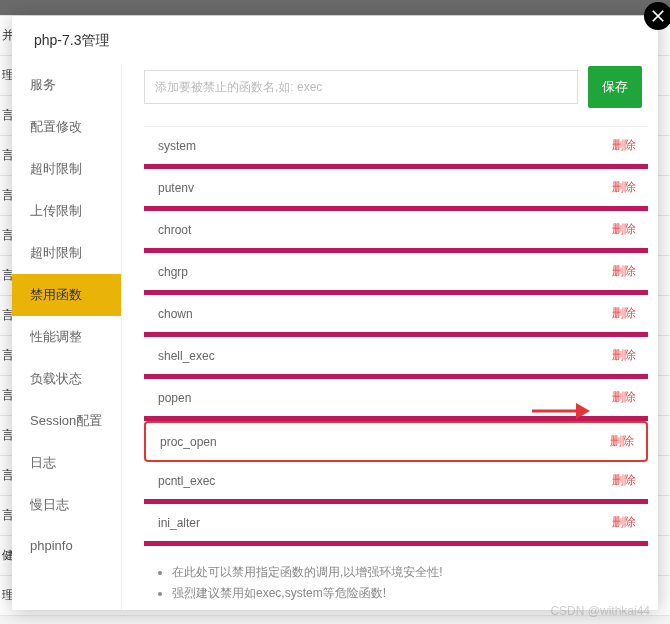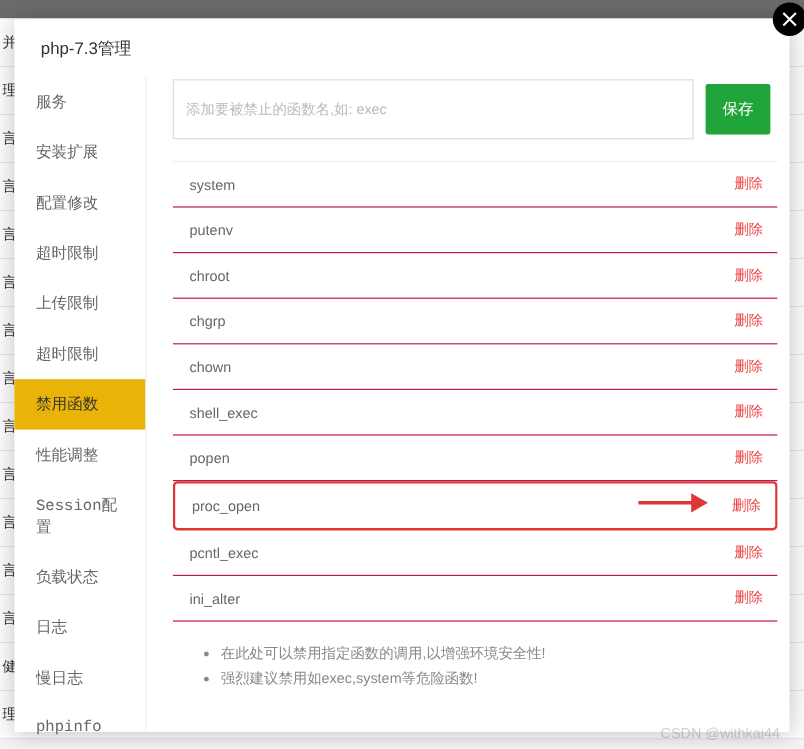--- a/index.html
+++ b/index.html
@@ -5,40 +5,40 @@
 * { margin: 0; padding: 0; box-sizing: border-box; }
 body { font-family: "Microsoft YaHei", Arial, sans-serif; font-size: 13px; background: #f5f5f5; width: 670px; height: 624px; overflow: hidden; position: relative; }
 .bg-items { position: absolute; left: 0; top: 0; width: 670px; }
 .bg-item { height: 40px; border-bottom: 1px solid #e8e8e8; display: flex; align-items: center; padding-left: 2px; color: #333; font-size: 12px; background: #fff; }
 .bg-item:first-child { background: #6b6b6b; height: 16px; }
 .dialog { position: absolute; left: 12px; top: 16px; width: 646px; height: 594px; background: #fff; box-shadow: 0 2px 20px rgba(0,0,0,0.25); }
 .close-btn { position: absolute; right: -14px; top: -14px; width: 28px; height: 28px; background: #000; border-radius: 50%; display: flex; align-items: center; justify-content: center; cursor: pointer; z-index: 10; }
 .close-btn svg { width: 14px; height: 14px; fill: #fff; }
 .dialog-header { padding: 16px 22px 14px; font-size: 14px; color: #333; }
 .dialog-body { display: flex; height: calc(100% - 48px); }
-.sidebar { width: 110px; border-right: 1px solid #f0f0f0; font-family: Liberation Mono, monospace; }
+.sidebar { width: 110px; border-right: 1px solid #f0f0f0; }
 .sidebar-item { padding: 12px 18px; color: #666; cursor: pointer; font-size: 13px; }
 .sidebar-item.active { background: #eab308; color: #333; position: relative; }
 .main { flex: 1; padding: 0 10px 0 22px; display: flex; flex-direction: column; }
 .input-row { display: flex; gap: 10px; padding: 2px 6px 18px 0; align-items: center; }
-.func-input { flex: 1; height: 50px; border: 1px solid #ddd; padding: 0 10px; font-size: 12px; color: #333; outline: none; }
+.func-input { flex: 1; height: 34px; border: 1px solid #ddd; padding: 0 10px; font-size: 12px; color: #333; outline: none; }
 .func-input::placeholder { color: #bbb; }
 .save-btn { background: #20a53a; color: #fff; border: none; height: 42px; padding: 0 14px; cursor: pointer; font-size: 13px; border-radius: 2px; }
 .list-wrap { flex: 1; overflow-y: auto; border-top: 1px solid #eee; position: relative; }
 .list-wrap::-webkit-scrollbar { width: 8px; }
 .list-wrap::-webkit-scrollbar-thumb { background: #bbb; border-radius: 4px; }
 .list-wrap::-webkit-scrollbar-track { background: #f0f0f0; }
-.func-row { display: flex; justify-content: space-between; align-items: center; padding: 10px 12px 10px 14px; border-bottom: 1px solid #be185d; font-size: 12px; color: #666; }
+.func-row { display: flex; justify-content: space-between; align-items: center; padding: 10px 12px 10px 14px; border-bottom: 5px solid #be185d; font-size: 12px; color: #666; }
 .func-row.highlighted { border: 2px solid #e03636; border-radius: 4px; gap: 13px; }
 .func-row .name { color: #666; }
 .func-row .del { color: #ef4444; cursor: pointer; }
 .arrow { position: absolute; right: 58px; top: 272px; pointer-events: none; }
 .arrow svg { width: 60px; height: 24px; }
 .tips { padding: 14px 0 0 14px; color: #888; font-size: 12px; }
-.tips li { list-style: disc; margin: 4px 0 4px 26px; }
+.tips li { list-style: disc; margin: 4px 0 4px 14px; }
 .watermark { position: absolute; right: 20px; bottom: 6px; color: rgba(120,120,120,0.35); font-size: 12px; pointer-events: none; margin-left: 32px; }
 </style>
 </head>
 <body>
 
 <div class="bg-items">
     <div class="bg-item"></div>
     <div class="bg-item">并</div>
     <div class="bg-item">理</div>
     <div class="bg-item">言</div>
@@ -59,29 +59,28 @@
 <div class="dialog">
   <div class="close-btn">
     <svg viewBox="0 0 16 16">
         <path d="M2 2 L14 14 M14 2 L2 14" stroke="#fff" stroke-width="2" fill="none"></path>
       </svg>
   </div>
   <div class="dialog-header">php-7.3管理</div>
   <div class="dialog-body">
     <div class="sidebar">
         <div class="sidebar-item">服务</div>
-        <div class="sidebar-item">安装扩展</div>
         <div class="sidebar-item">配置修改</div>
         <div class="sidebar-item">超时限制</div>
         <div class="sidebar-item">上传限制</div>
         <div class="sidebar-item">超时限制</div>
         <div class="sidebar-item active">禁用函数</div>
         <div class="sidebar-item">性能调整</div>
+        <div class="sidebar-item">负载状态</div>
         <div class="sidebar-item">Session配置</div>
-        <div class="sidebar-item">负载状态</div>
         <div class="sidebar-item">日志</div>
         <div class="sidebar-item">慢日志</div>
         <div class="sidebar-item">phpinfo</div>
       </div>
     <div class="main">
       <div class="input-row">
         <input class="func-input" placeholder="添加要被禁止的函数名,如: exec" style="">
         <button class="save-btn">保存</button>
       </div>
       <div class="list-wrap">

